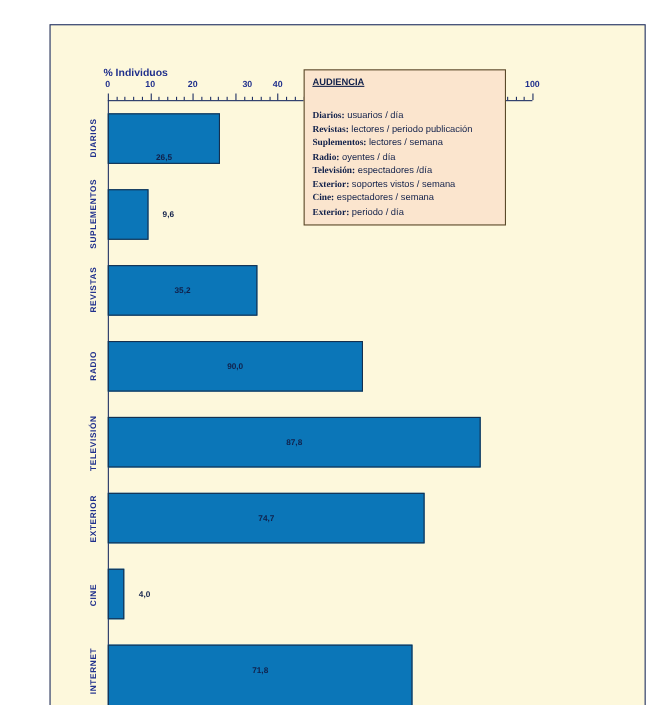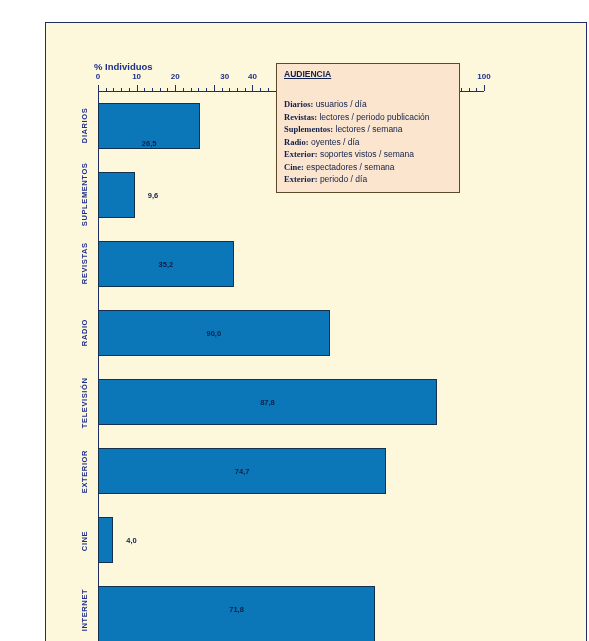--- a/index.html
+++ b/index.html
@@ -280,19 +280,20 @@
       </div>
   </div>
 
   <div id="legend-box">
     <div id="legend-title">AUDIENCIA</div>
     <div id="legend-items">
         <div class="legend-line"><b>Diarios:</b><span> usuarios / día</span></div>
         <div class="legend-line"><b>Revistas:</b><span> lectores / periodo publicación</span></div>
         <div class="legend-line"><b>Suplementos:</b><span> lectores / semana</span></div>
         <div class="legend-line"><b>Radio:</b><span> oyentes / día</span></div>
+        <div class="legend-line"><b>Televisión:</b><span> espectadores /día</span></div>
         <div class="legend-line"><b>Exterior:</b><span> soportes vistos / semana</span></div>
         <div class="legend-line"><b>Cine:</b><span> espectadores / semana</span></div>
         <div class="legend-line"><b>Exterior:</b><span> periodo / día</span></div>
       </div>
   </div>
 
 </div>
 
 </body></html>

